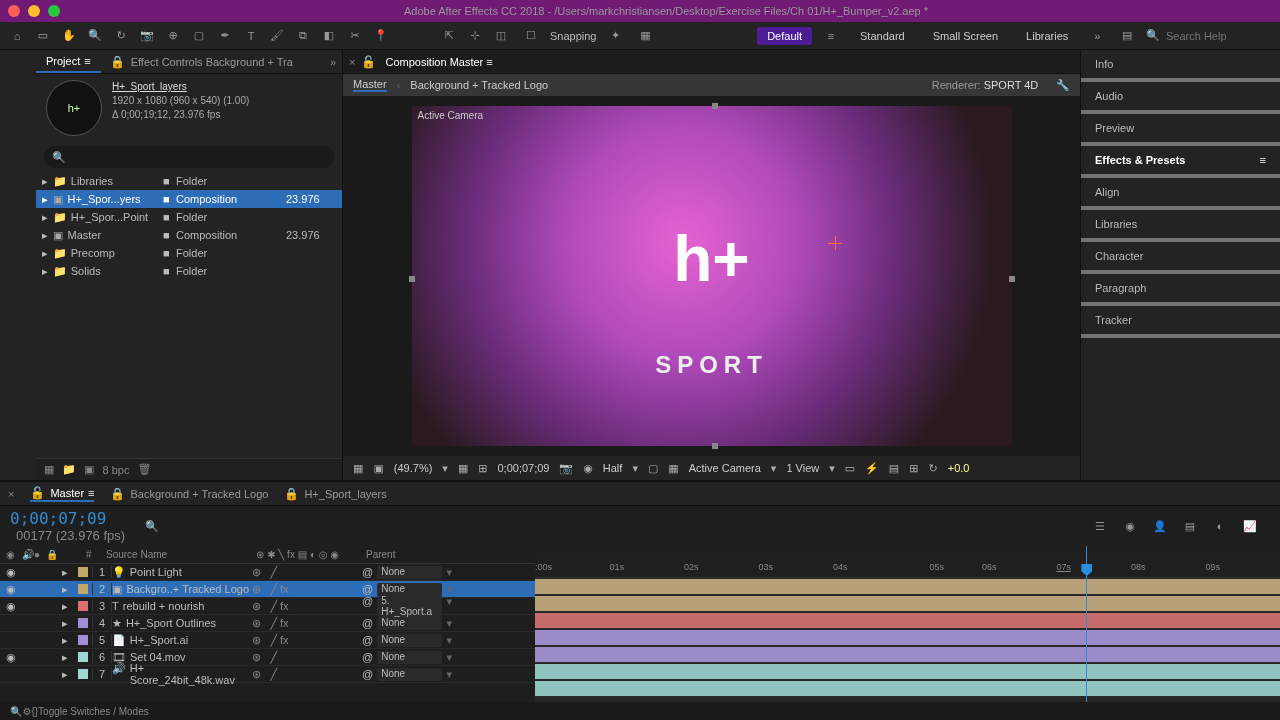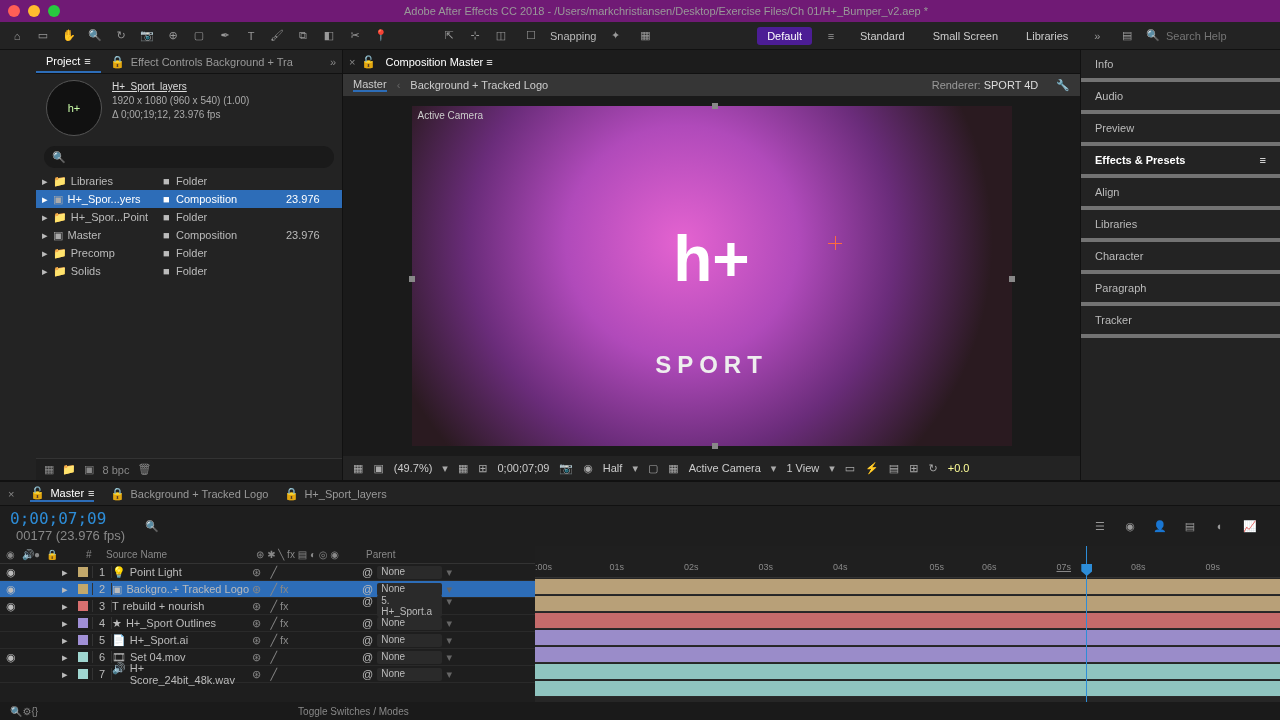--- a/index.html
+++ b/index.html
@@ -81,21 +81,21 @@
 .tl-row .modes { flex:0 0 110px; display:flex; gap:3px; color:#888;}
 .tl-row .parent { flex:0 0 90px; display:flex; gap:4px;}
 .tl-right { flex:1; position:relative; background:#262626;}
 .ruler { height:32px; background:#1f1f1f; display:flex; position:relative; border-bottom:1px solid #333;}
 .ruler-tick { position:absolute; font-size:9px; color:#888; top:16px;}
 .cti { position:absolute; top:0; bottom:0; width:1px; background:#2d8dd8;}
 .cti::before { content:""; position:absolute; top:18px; left:-5px; width:11px; height:12px; background:#2d8dd8; clip-path:polygon(0 0,100% 0,100% 60%,50% 100%,0 60%);}
 .track { height:17px; border-bottom:1px solid #2a2a2a; position:relative;}
 .bar { position:absolute; top:1px; height:15px;}
 .tl-footer { height:18px; background:#1a1a1a; display:flex; align-items:center; padding:0 10px; color:#888; font-size:10px;}
-.tl-footer .tog { margin-left:260px;}
+.tl-footer .tog { }
 .parent-sel { background:#2a2a2a; color:#bbb; padding:0 4px; border-radius:2px; font-size:10px; cursor:pointer; flex:1;}
 .chev { color:#666;}
 .icon16 { width:16px; font-size:12px;}
 </style>
 </head>
 <body>
 
 <div class="titlebar">
   <div class="traffic">
     <span class="red"></span>

